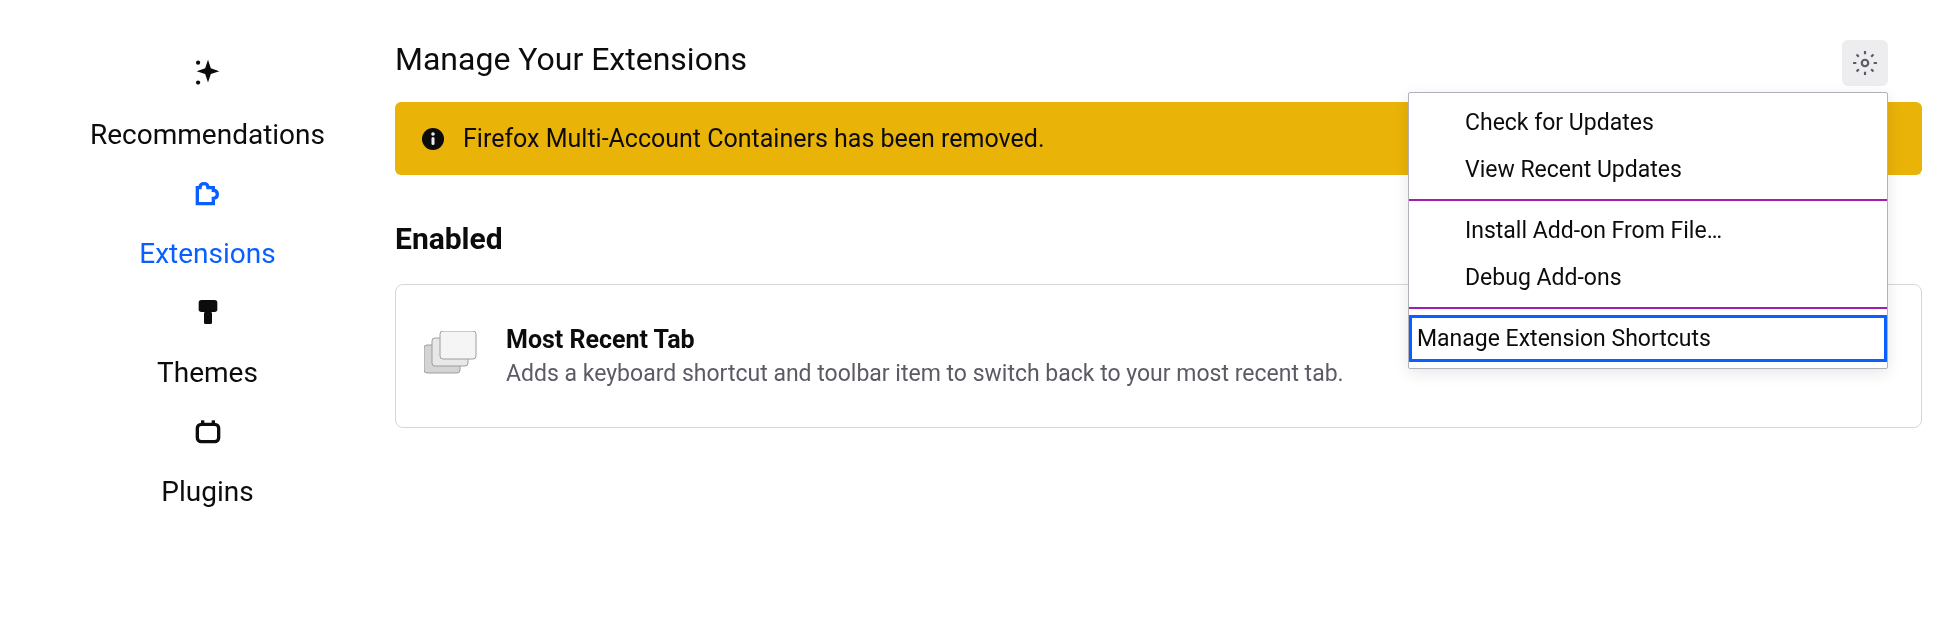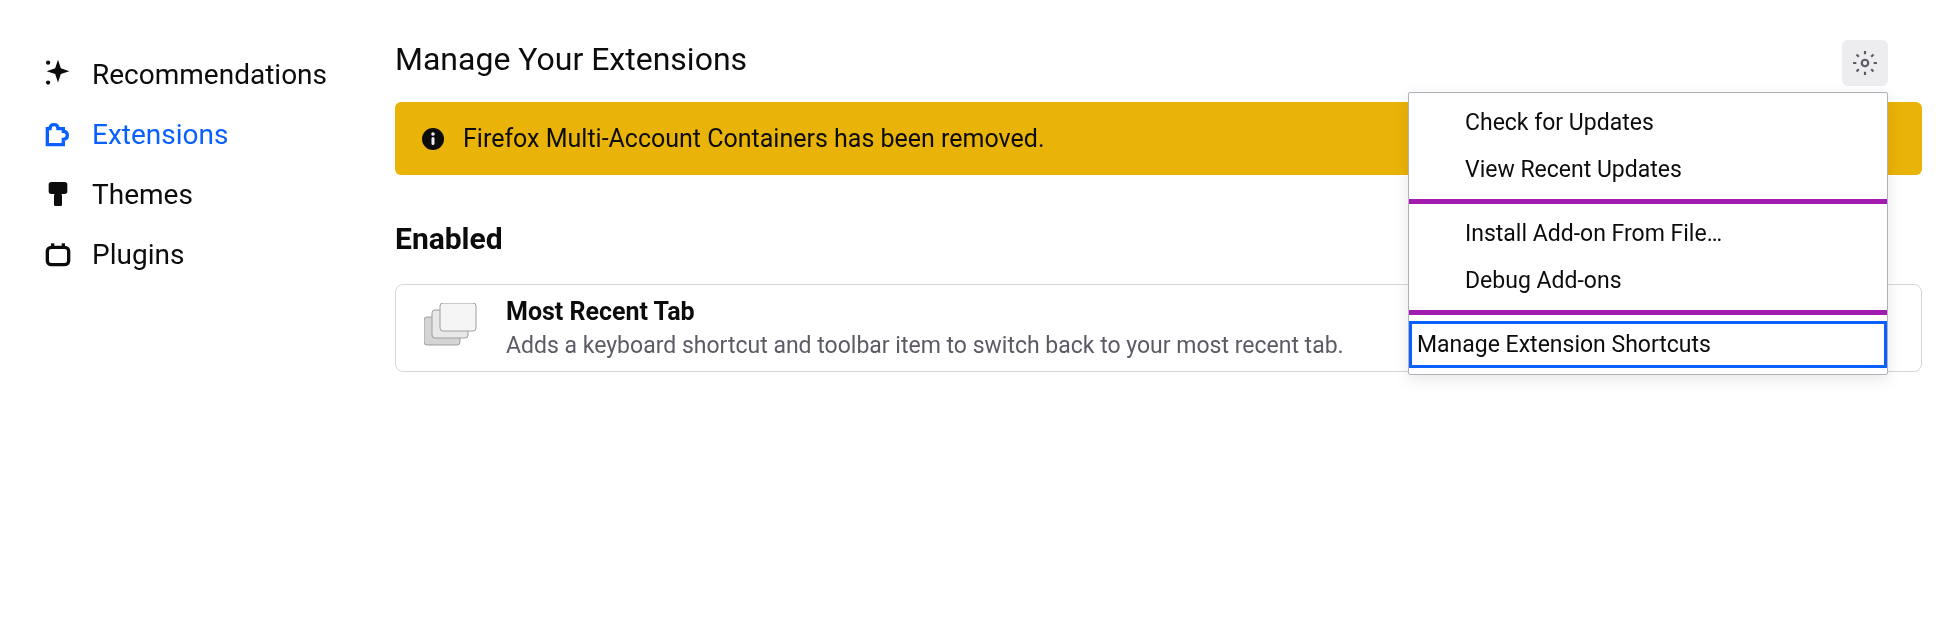--- a/index.html
+++ b/index.html
@@ -21,21 +21,22 @@
     }
     .sidebar {
       width: 355px;
       padding-top: 4px;
     }
     .sidebar-item {
       display: flex;
       align-items: center;
       padding: 12px 10px;
       cursor: pointer;
-      gap: 16px;
+      gap: 26px;
+      flex-direction: column;
     }
     .sidebar-item .icon-slot {
       width: 36px;
       height: 36px;
       display: flex;
       align-items: center;
       justify-content: center;
     }
     .sidebar-item .label {
       font-size: 28px;
@@ -75,21 +76,21 @@
       overflow: hidden;
     }
     .section-title {
       font-size: 30px;
       font-weight: 700;
       margin-bottom: 28px;
     }
     .ext-card {
       border: 1px solid #d7d7db;
       border-radius: 8px;
-      padding: 12px 28px;
+      padding: 40px 28px;
       display: flex;
       gap: 28px;
       align-items: flex-start;
     }
     .ext-icon {
       width: 54px;
       height: 44px;
       margin-top: 6px;
     }
     .ext-name {
@@ -125,21 +126,21 @@
       top: 52px;
       right: 34px;
       width: 480px;
       background: #fff;
       border: 1px solid #b1b1b9;
       border-radius: 2px;
       box-shadow: 0 4px 16px rgba(0,0,0,0.1);
       z-index: 10;
     }
     .dropdown-group {
-      border-bottom: 5px solid #a21caf;
+      border-bottom: 2px solid #a21caf;
       padding: 6px 0;
     }
     .dropdown-group:last-child {
       border-bottom: none;
     }
     .dropdown-item {
       padding: 10px 22px 10px 56px;
       font-size: 23px;
       cursor: pointer;
       position: relative;

